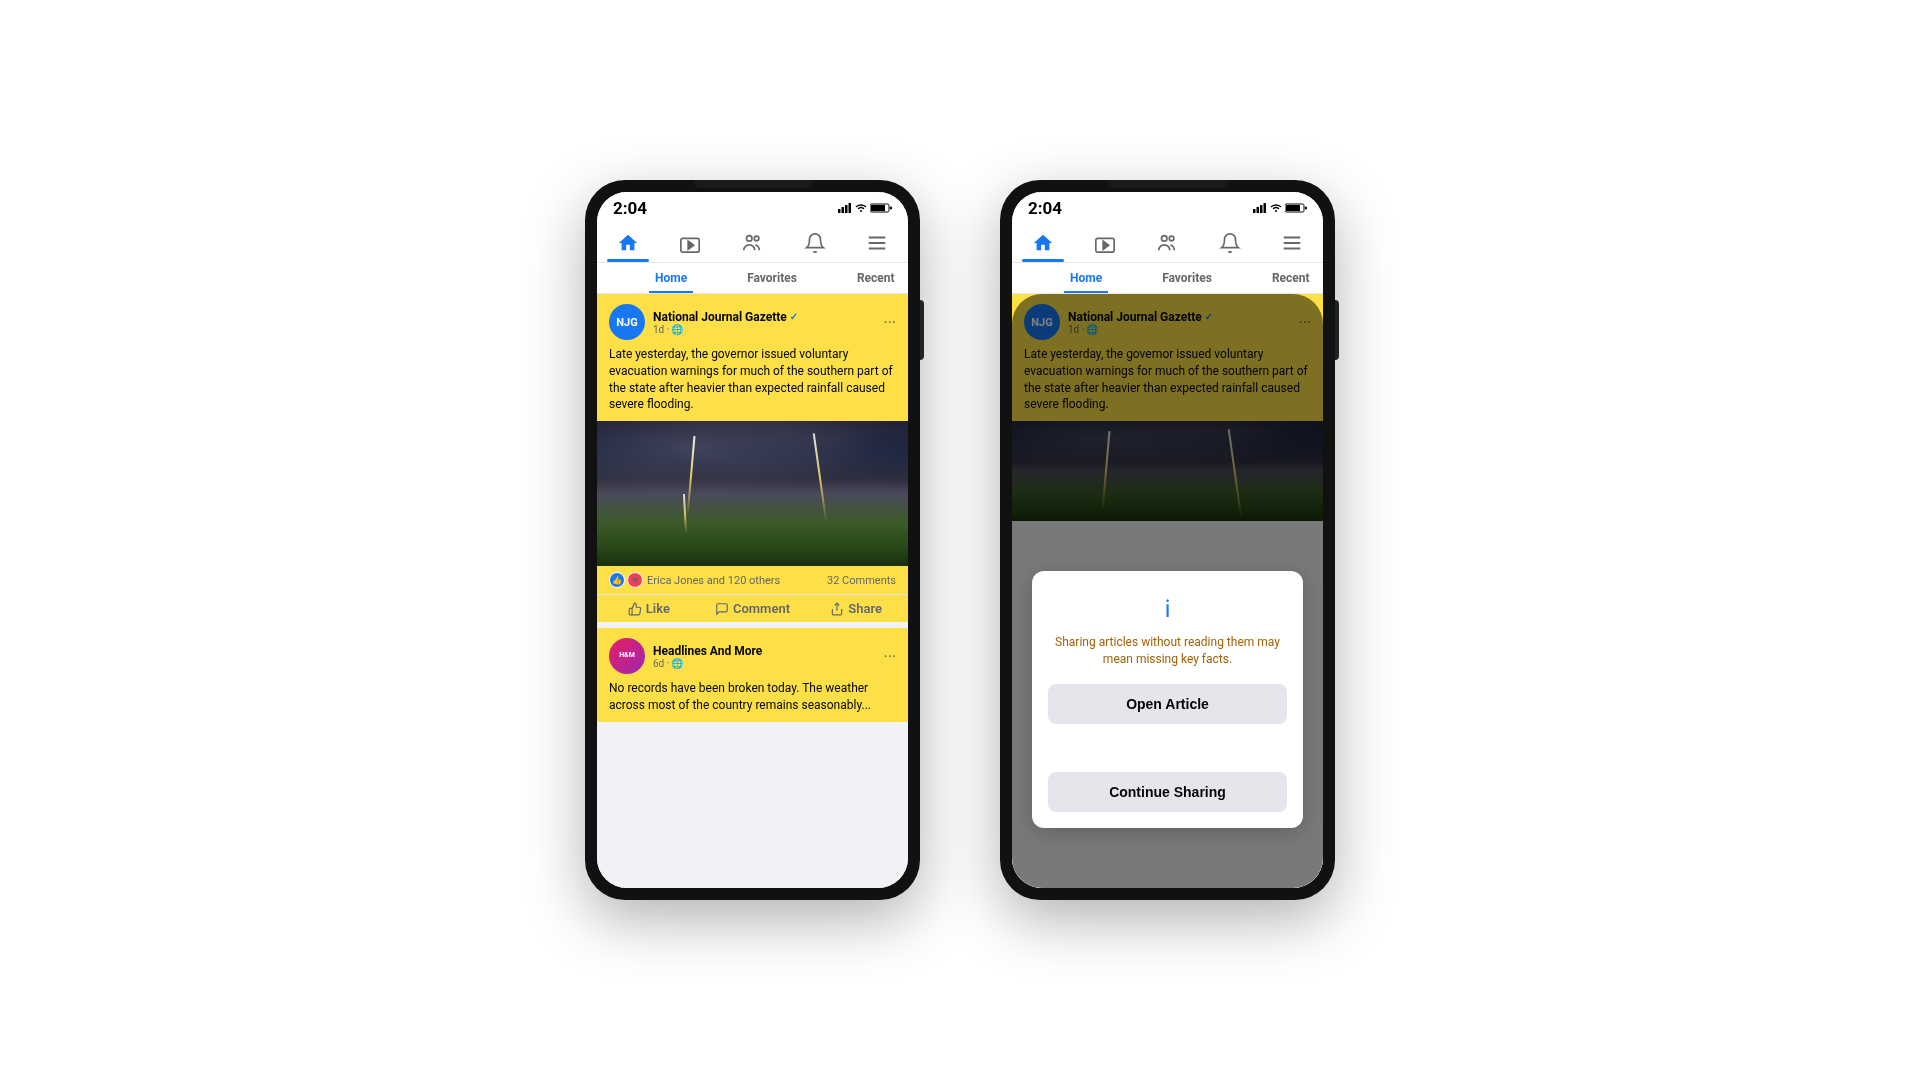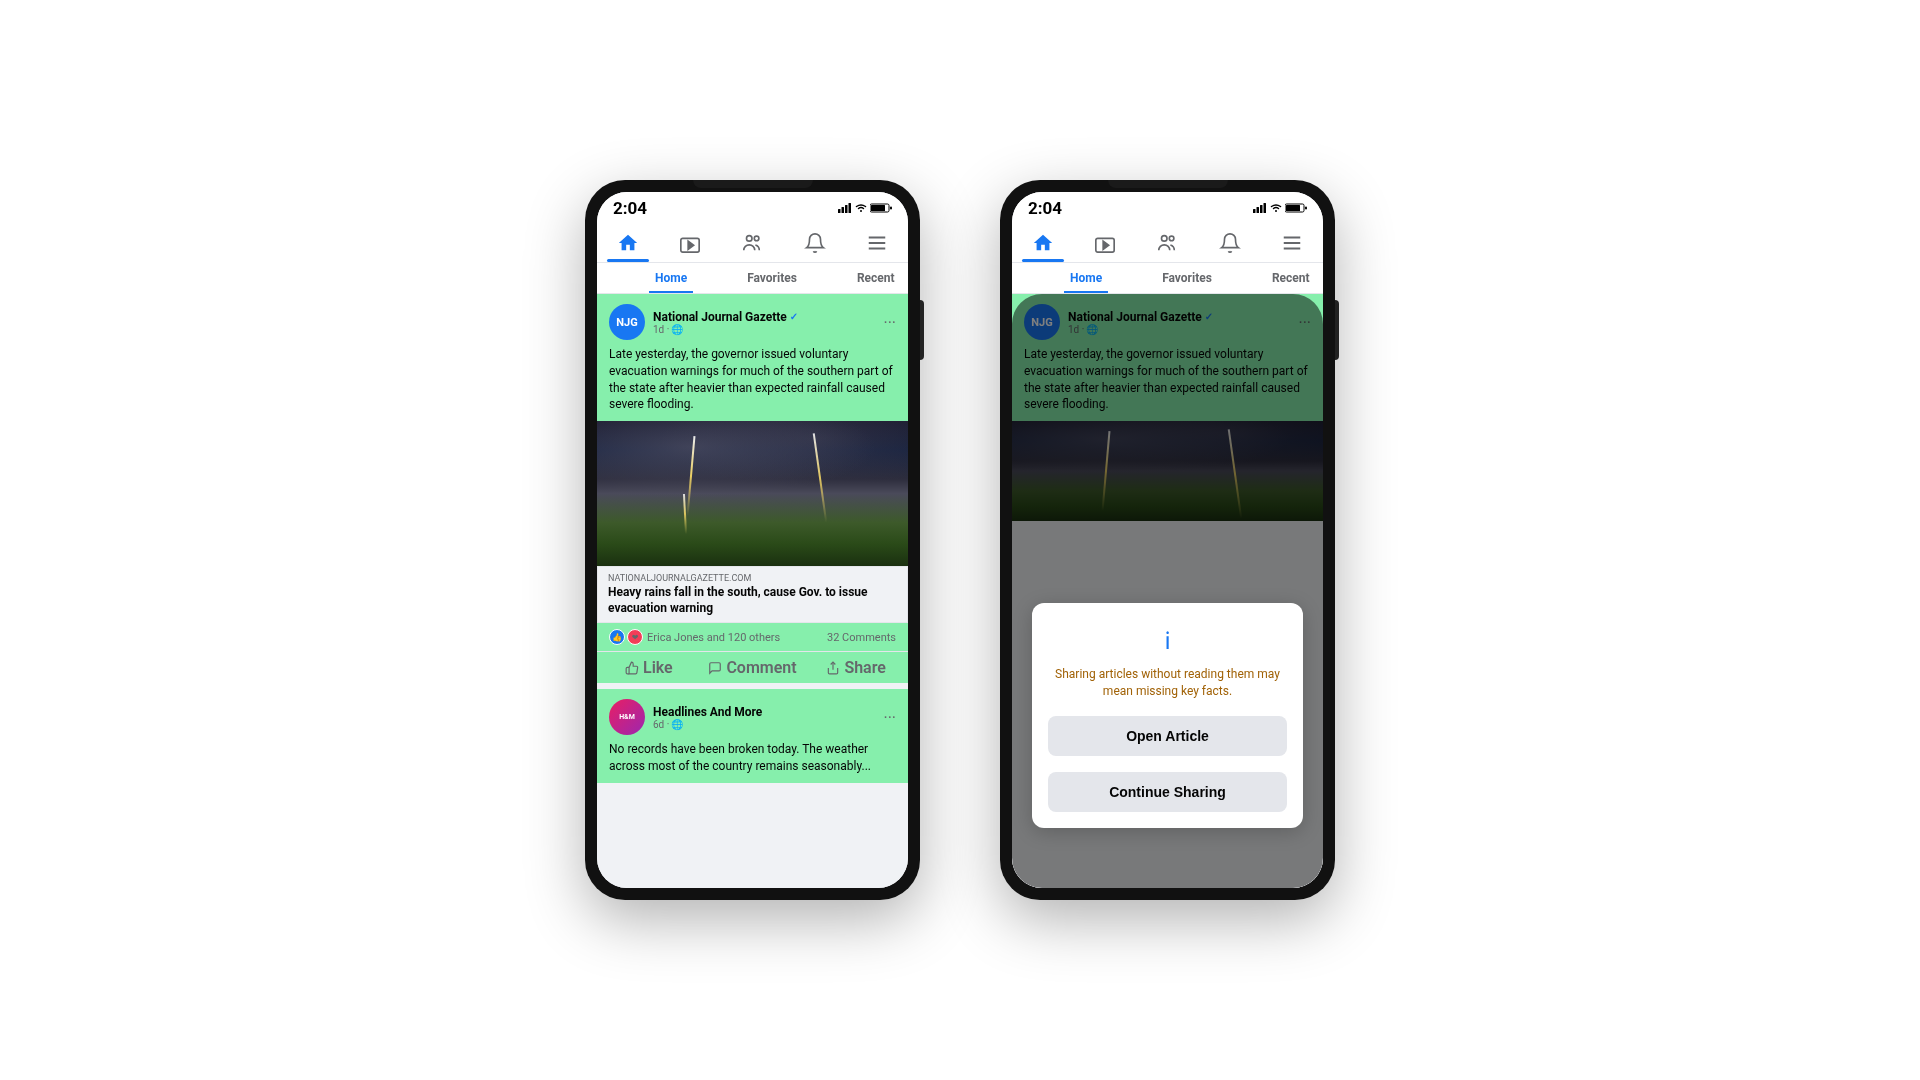--- a/index.html
+++ b/index.html
@@ -168,21 +168,21 @@
       flex: 1;
       overflow: hidden;
       background: #f0f2f5;
       display: flex;
       flex-direction: column;
       gap: 6px;
     }
 
     
     .post-card {
-      background: #86efac;
+      background: #fde047;
     }
 
     .post-header {
       display: flex;
       align-items: center;
       padding: 10px 12px 6px;
       gap: 8px;
     }
 
     .avatar {
@@ -352,21 +352,21 @@
       border-top: 1px solid #e4e6eb;
     }
 
     .action-btn {
       flex: 1;
       display: flex;
       align-items: center;
       justify-content: center;
       gap: 4px;
       padding: 6px 0;
-      font-size: 16px;
+      font-size: 13px;
       color: #65676b;
       font-weight: 600;
       cursor: pointer;
     }
 
     
     .headlines-avatar {
       background: linear-gradient(135deg, #e91e63, #9c27b0);
       font-size: 9px;
     }
@@ -428,20 +428,21 @@
       font-size: 14px;
       font-weight: 600;
       cursor: pointer;
       margin-bottom: 16px;
       background: #e4e6eb;
       color: #050505;
     }
 
     .modal-btn:last-child {
       margin-bottom: 0;
+      margin-top: 32px;
     }
 
     
   </style>
 </head>
 <body>
 
 <div class="scene">
 
   <div class="phone">
@@ -537,24 +538,20 @@
           </div>
           <div class="post-text">Late yesterday, the governor issued voluntary evacuation warnings for much of the southern part of the state after heavier than expected rainfall caused severe flooding.</div>
 
           <div class="storm-image">
             <div class="cloud-overlay"></div>
             <div class="lightning lightning1"></div>
             <div class="lightning lightning2"></div>
             <div class="lightning lightning3"></div>
           </div>
 
-          <div class="link-preview">
-            <div class="link-source">NATIONALJOURNALGAZETTE.COM</div>
-            <div class="link-title">Heavy rains fall in the south, cause Gov. to issue evacuation warning</div>
-          </div>
 
           <div class="reactions-bar">
             <div style="display:flex;align-items:center;gap:4px">
               <div class="reaction-icons">
                 <div class="reaction-circle like" style="font-size:8px">👍</div>
                 <div class="reaction-circle heart" style="font-size:8px">❤</div>
               </div>
               <span>Erica Jones and 120 others</span>
             </div>
             <span>32 Comments</span>

